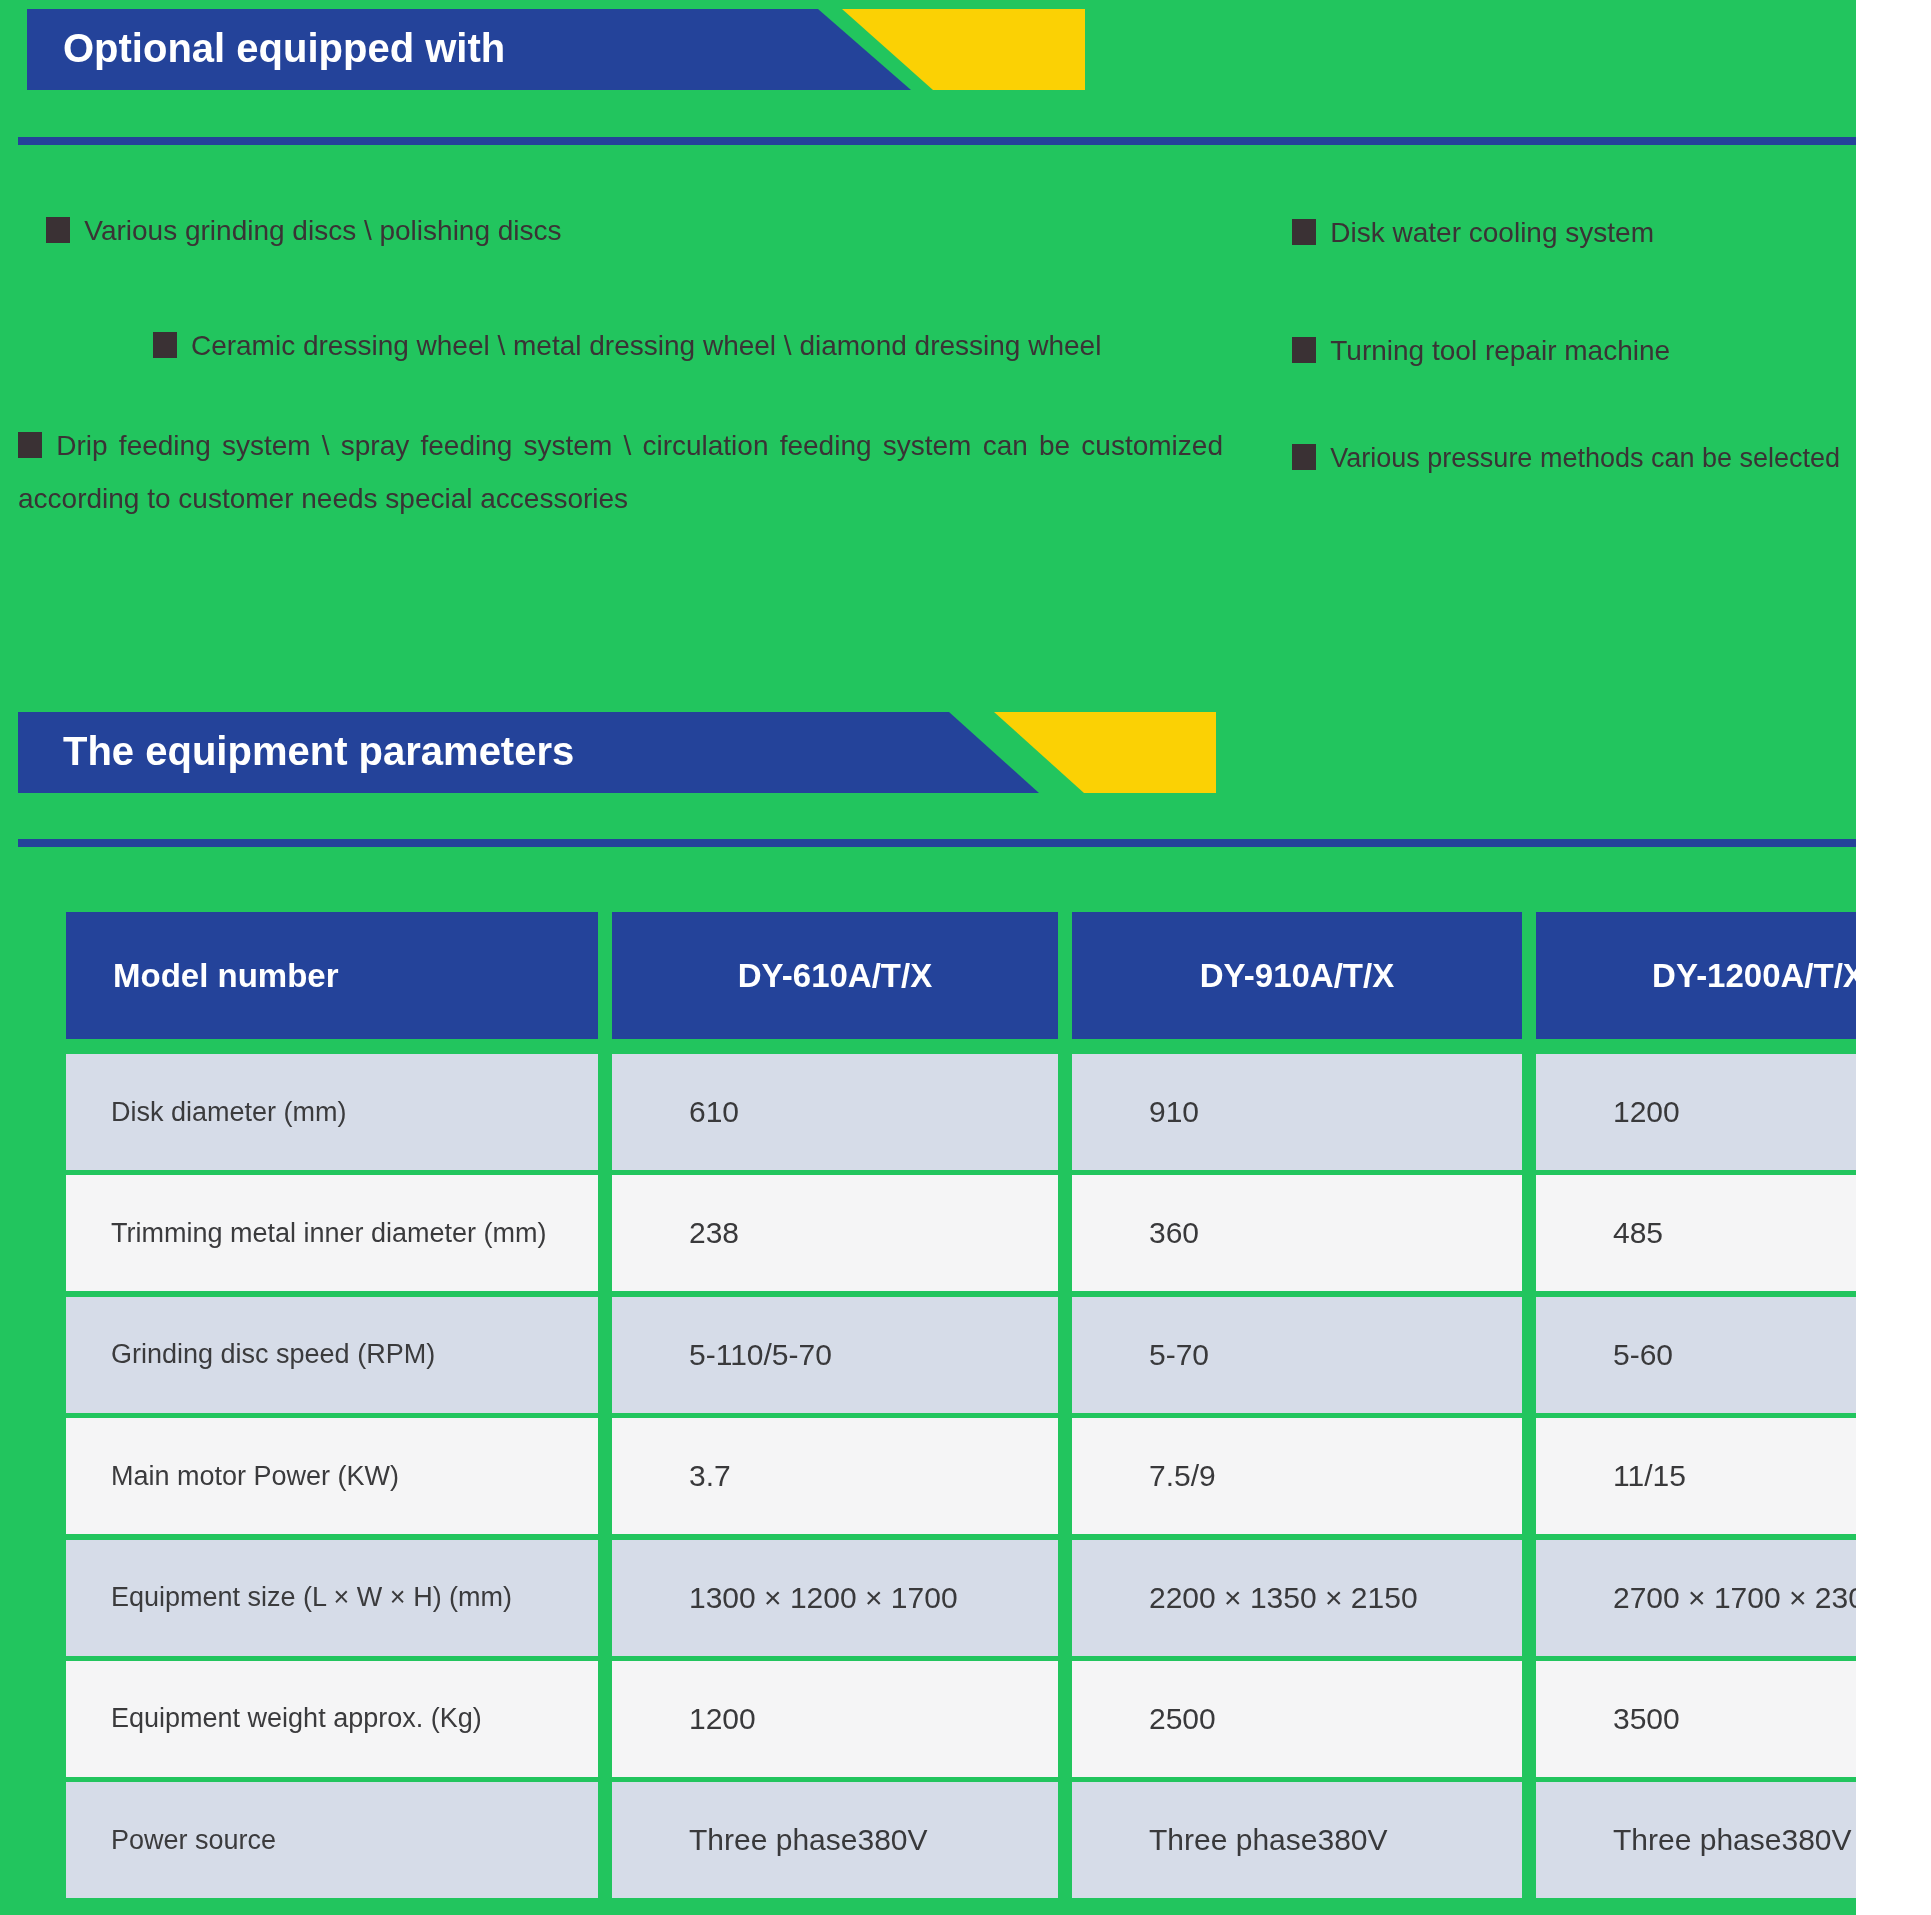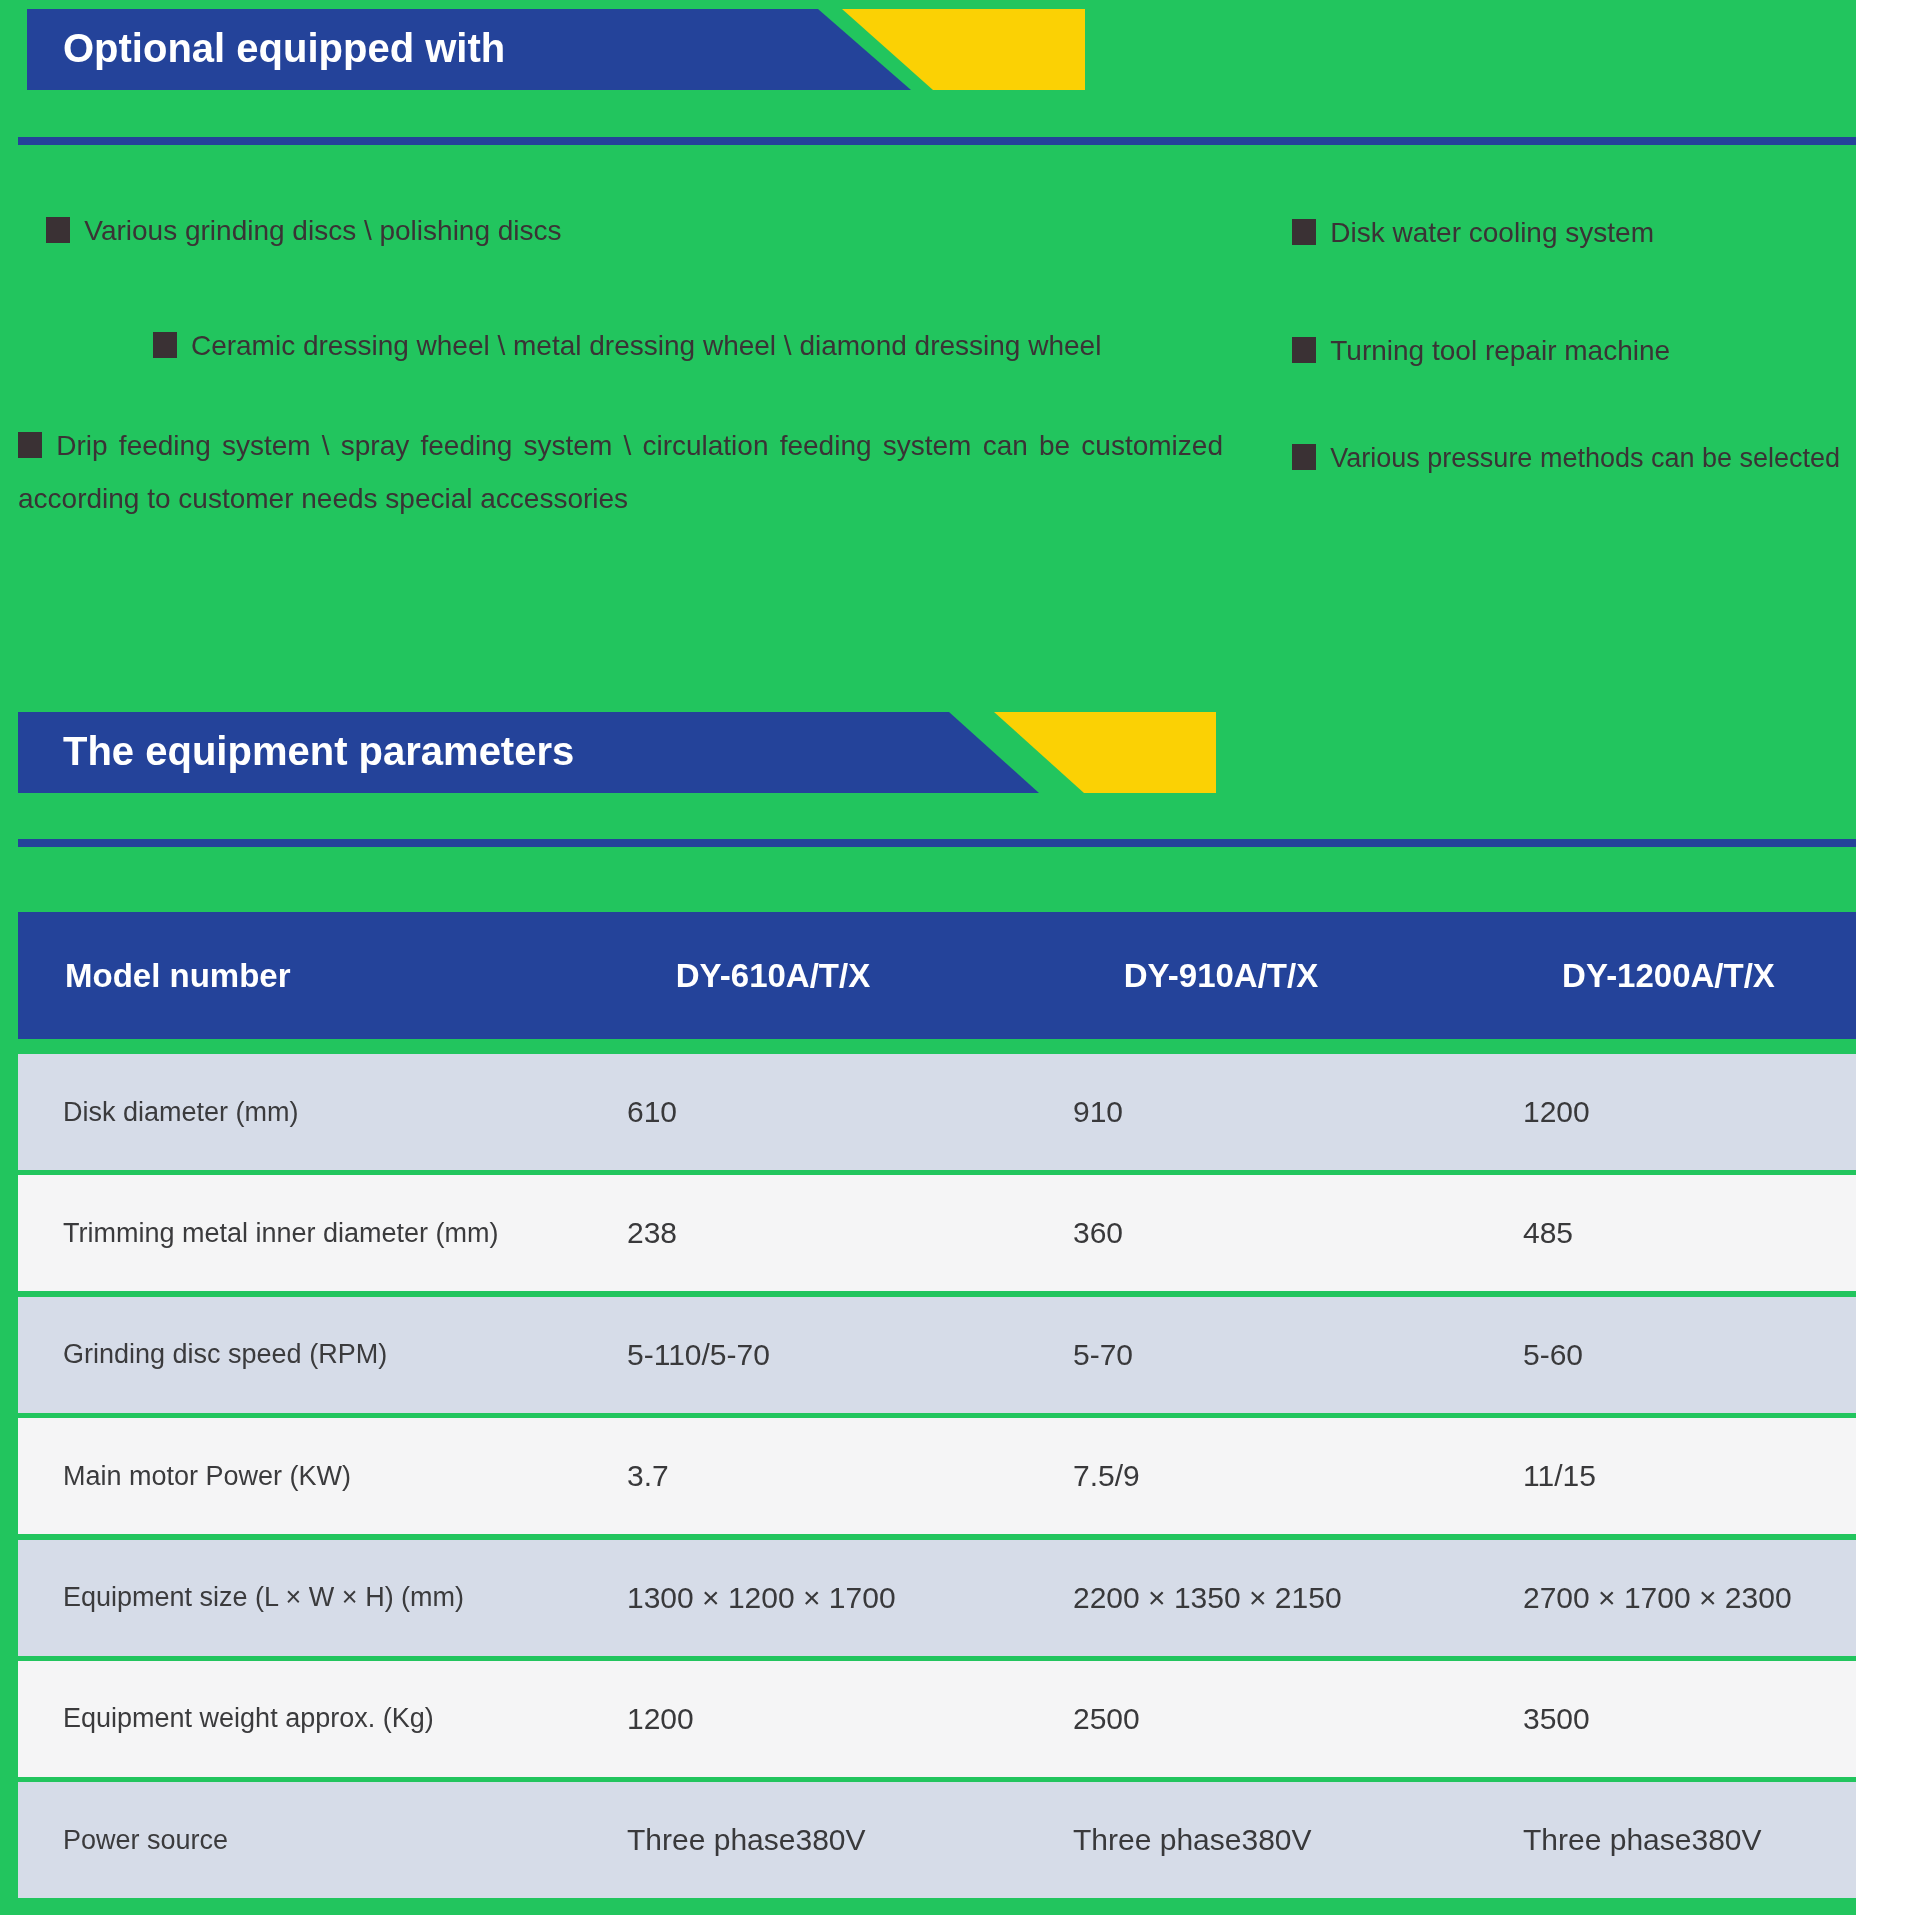--- a/index.html
+++ b/index.html
@@ -25,21 +25,22 @@
   .bullet-item .sq {
     display:inline-block; width:24px; height:26px; background:#3a3134;
     margin-right:14.3px; vertical-align:-2.7px;
   }
   .justify { text-align:justify; }
 
   
   .ptable { position:absolute; left:18px; top:912px; width:1894px; }
   .trow {
     display:grid; grid-template-columns:532px 446px 450px 445px;
-    column-gap:0;
+    column-gap:14px;
+    margin-left:48px;
   }
   .thead { height:127px; margin-bottom:15px; }
   .thead .cell {
     background:#24439a; color:#ffffff; font-weight:bold; font-size:33px;
     display:flex; align-items:center; justify-content:center;
   }
   .thead .cell.first { justify-content:flex-start; padding-left:47px; }
   .tbody-row { height:116px; margin-bottom:5.4px; }
   .tbody-row .cell {
     display:flex; align-items:center; font-size:30px; color:#39393b;

